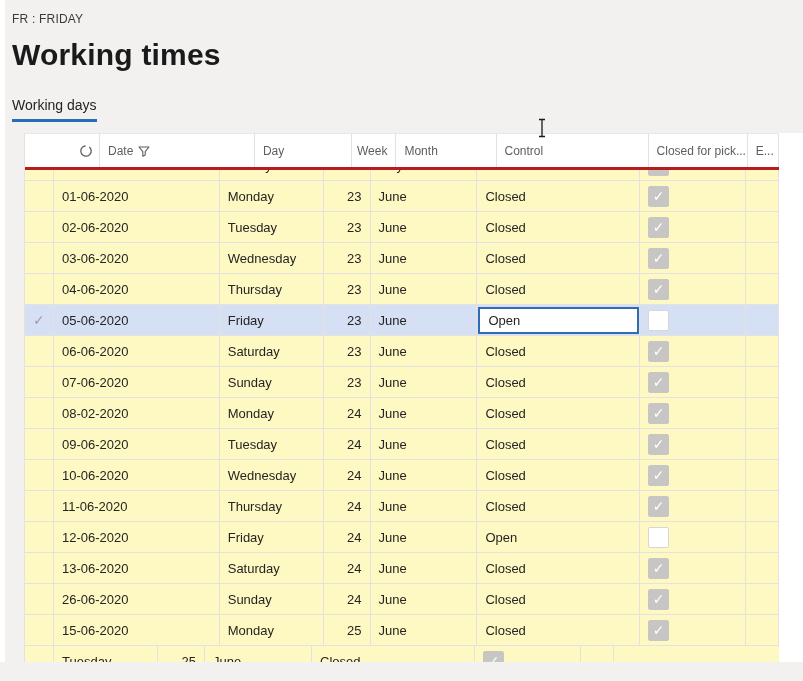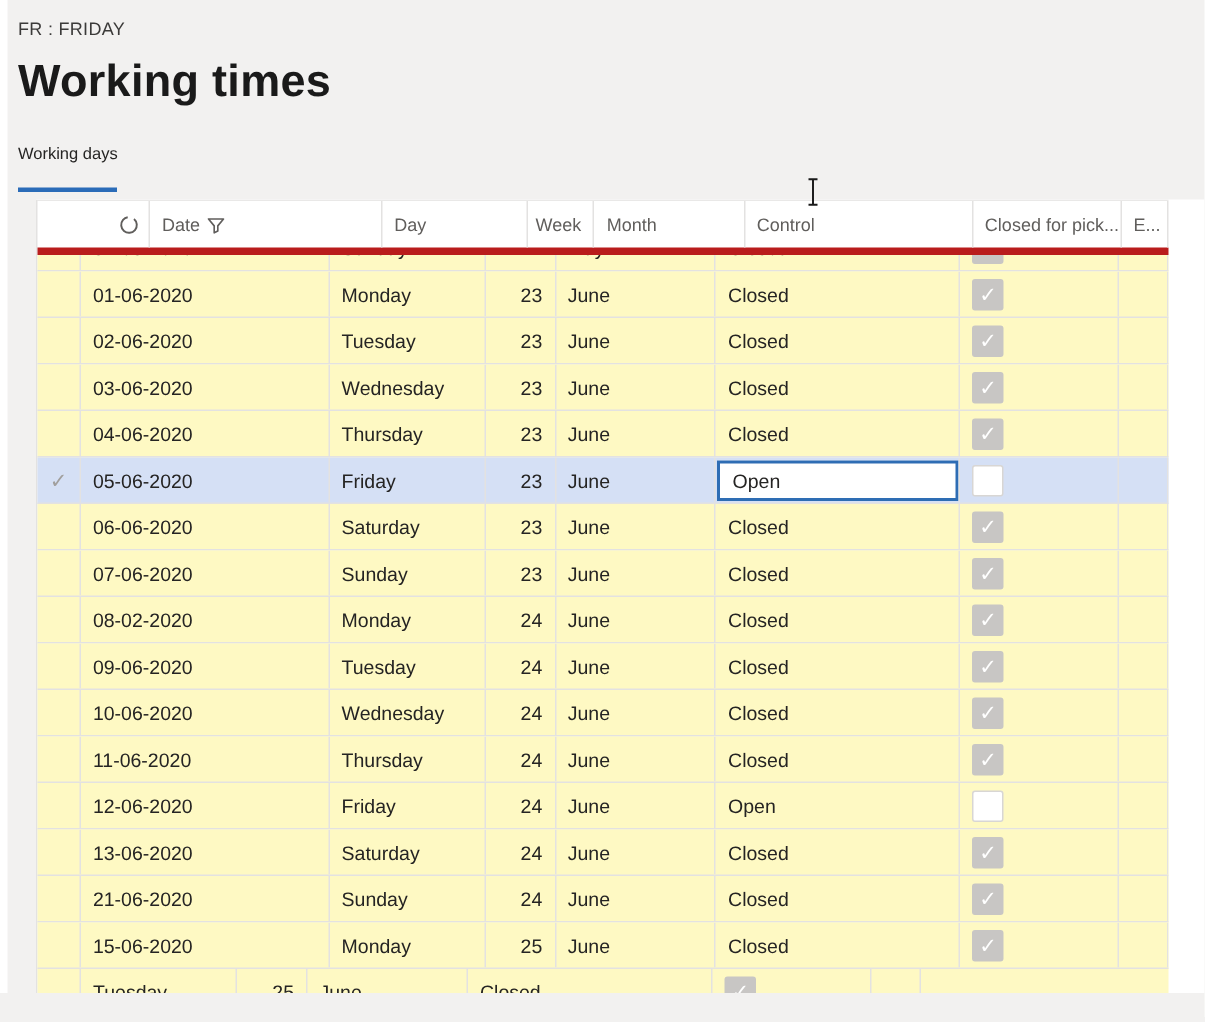--- a/index.html
+++ b/index.html
@@ -10,32 +10,32 @@
     position:relative;
     color:#252423;
   }
   .left-strip{ position:absolute; left:0; top:0; width:5px; height:100%; background:#ffffff; }
 
   
   .page-header{ position:absolute; left:12px; top:12px; }
   .caption{ font-size:12px; color:#3b3a39; letter-spacing:.2px; }
   .page-title{ font-size:30px; font-weight:700; color:#1a1a1a; margin-top:12px; letter-spacing:.2px; }
   .tab-bar{ margin-top:25px; display:flex; }
-  .tab{ font-size:11px; color:#252423; padding-bottom:16px; border-bottom:3px solid transparent; cursor:pointer; }
+  .tab{ font-size:14px; color:#252423; padding-bottom:6px; border-bottom:3px solid transparent; cursor:pointer; }
   .tab.active{ border-bottom-color:#2b6cb8; }
 
   
   .grid-panel{
     position:absolute; left:24px; top:133px;
     width:779px; height:529px;
     background:#ffffff; overflow:hidden;
   }
   .grid-table{ width:755px; border-left:1px solid #e3e2e1; border-top:1px solid #e9e8e7; }
 
-  .grid-header{ display:flex; height:36px; border-bottom:5px solid #b91c1c;padding-left:48px; }
+  .grid-header{ display:flex; height:36px; border-bottom:3px solid #b91c1c;padding-left:48px; }
   .col{
     display:flex; align-items:center;
     font-size:12px; color:#605e5c;
     padding-left:8px; border-right:1px solid #e3e2e1;
     white-space:nowrap; overflow:hidden;
   }
   .col.right, .cell.right{ justify-content:flex-end; padding-left:0; padding-right:8px; }
 
   .c-select{ width:29px; padding-left:0; justify-content:center; }
   .c-date{ width:166px; }
@@ -470,21 +470,21 @@
             <div class="cell c-closed">
               <span class="cb checked"></span>
             </div>
             <div class="cell c-extra"></div>
           </div>
         </div>
         <div class="row">
           <div class="row-inner">
             <div class="cell c-select"></div>
             <div class="cell c-date">
-              <span>21-06-2020</span>
+              <span>26-06-2020</span>
             </div>
             <div class="cell c-day">
               <span>Sunday</span>
             </div>
             <div class="cell c-week right">
               <span>24</span>
             </div>
             <div class="cell c-month">
               <span>June</span>
             </div>

